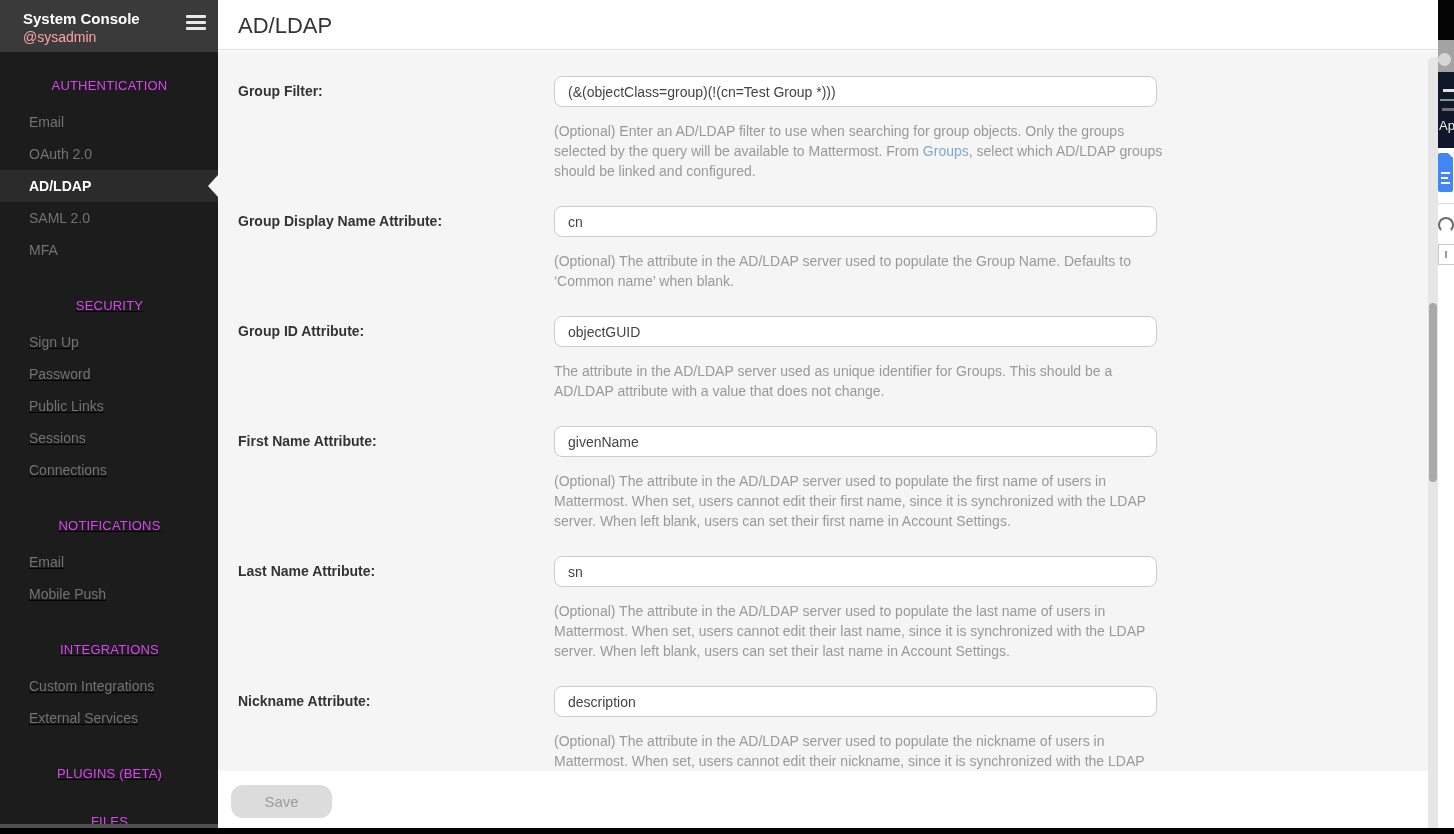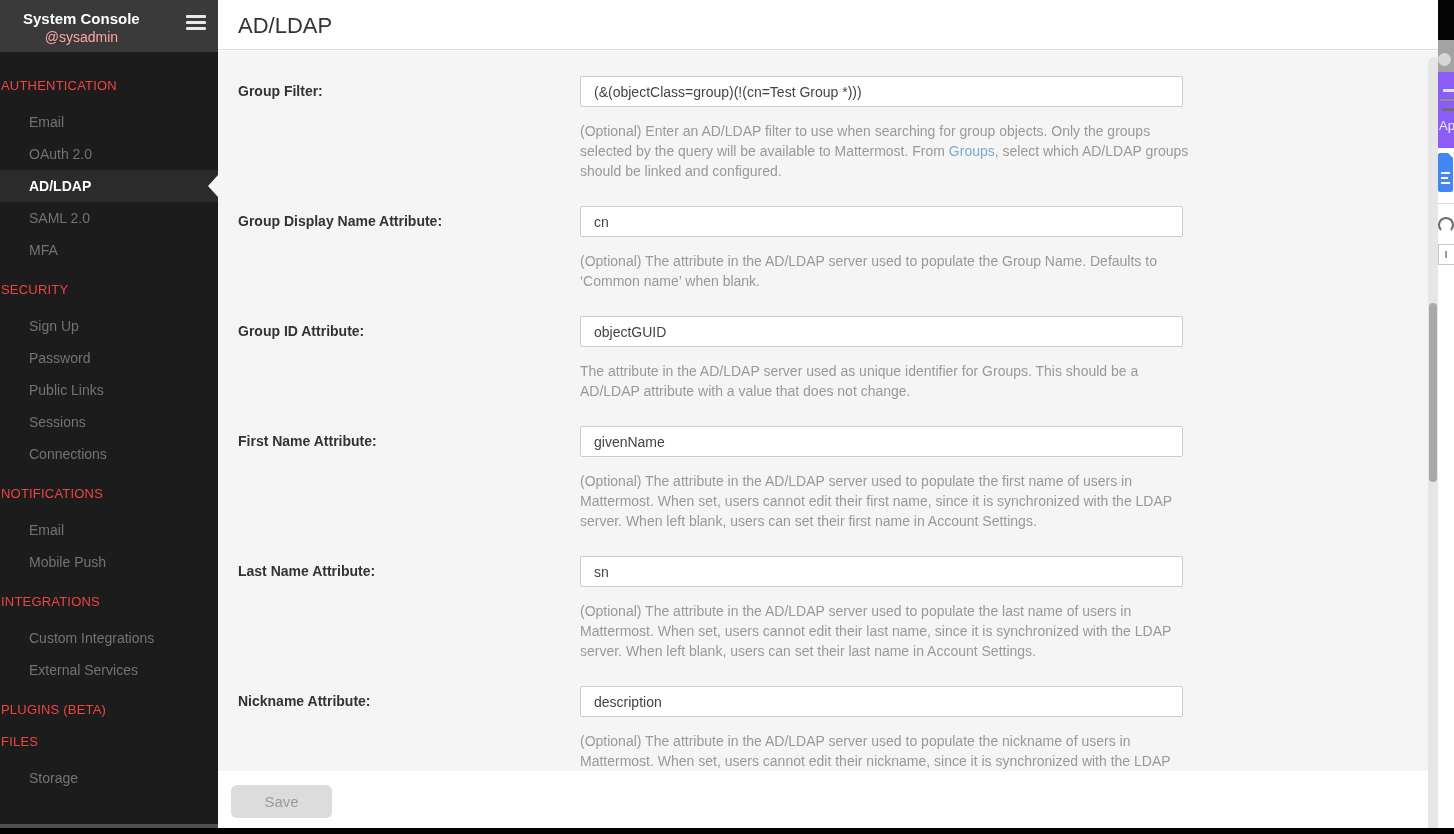--- a/index.html
+++ b/index.html
@@ -11,31 +11,32 @@
   }
   .app { position: absolute; inset: 0; width: 1454px; height: 834px; }
 
   
   .sidebar {
     position: absolute; left: 0; top: 0; width: 218px; height: 834px;
     background: #1c1c1c; overflow: hidden;
   }
   .sidebar-header {
     height: 52px; background: #3a3a3a; padding: 9px 12px 0 23px;
-    display: flex; justify-content: space-between; align-items: flex-start; text-align: center;
+    display: flex; justify-content: space-between; align-items: flex-start;
   }
   .sidebar-title { color: #ffffff; font-size: 15px; font-weight: 700; line-height: 19px; }
   .sidebar-subtitle { color: #fca5a5; font-size: 14px; line-height: 18px; font-weight: 400; }
   .hamburger { margin-top: 6px; width: 20px; cursor: pointer; }
   .hamburger span { display: block; height: 3px; background: #e8e8e8; margin-bottom: 3px; border-radius: 1px; }
   .sidebar-nav { padding-top: 26px; }
-  .nav-section + .nav-section { margin-top: 16px; }
+  .nav-section + .nav-section { margin-top: 32px; text-decoration: underline; }
   .section-label {
-    color: #ef4444; font-size: 13px; padding-left: 1px; height: 16px; line-height: 16px;
+    color: #d946ef; font-size: 13px; padding-left: 1px; height: 16px; line-height: 16px;
     letter-spacing: 0.2px;
+    text-align: center;
   }
   .section-items { margin-top: 12px; }
   .nav-item {
     position: relative; height: 32px; line-height: 32px; padding-left: 29px;
     color: #737373; font-size: 14px; cursor: pointer; white-space: nowrap;
   }
   .nav-item.active { background: #2b2b2b; color: #ffffff; font-weight: 600; }
   .nav-item.active::after {
     content: ""; position: absolute; right: 0; top: 50%; margin-top: -11px;
     width: 0; height: 0;
@@ -51,43 +52,43 @@
   .main { position: absolute; left: 218px; top: 0; width: 1220px; height: 828px; background: #fff; }
   .main-header {
     height: 50px; background: #ffffff; border-bottom: 1px solid #ddd;
     padding: 13px 0 0 20px;
   }
   .page-title { font-size: 22px; font-weight: 400; color: #333; }
   .content {
     position: absolute; left: 0; top: 51px; width: 1220px; height: 720px;
     background: #f5f5f5; padding: 25px 0 0 20px; overflow: hidden;
   }
-  .form-row { display: flex; margin-bottom: 25px; gap: 26px; }
+  .form-row { display: flex; margin-bottom: 25px; }
   .form-label {
     width: 316px; flex: 0 0 316px; padding-top: 6px;
     font-size: 14px; font-weight: 600; color: #333; line-height: 19px;
   }
   .form-field { flex: 1; }
   .form-input {
-    width: 603px; height: 31px; border: 1px solid #ccc; border-radius: 2px;
+    width: 603px; height: 31px; border: 1px solid #ccc; border-radius: 8px;
     background: #fff; padding: 0 13px; font-size: 14px; color: #444;
     font-family: "Liberation Sans", "DejaVu Sans", sans-serif; outline: none;
   }
   .form-help {
     max-width: 612px; margin-top: 14px;
     font-size: 14px; line-height: 20px; color: #999;
   }
   .help-link { color: #7fa9cd; text-decoration: none; cursor: pointer; }
   .main-footer {
     position: absolute; left: 0; top: 771px; width: 1220px; height: 57px;
     background: #ffffff; padding: 14px 0 0 13px;
   }
   .save-button {
     width: 101px; height: 33px; background: #dcdcdc; color: #9b9b9b;
-    border: none; border-radius: 6px; font-size: 15px; cursor: pointer;
+    border: none; border-radius: 12px; font-size: 15px; cursor: pointer;
     font-family: "Liberation Sans", "DejaVu Sans", sans-serif;
     text-align: center;
   }
 
   
   .vscrollbar {
     position: absolute; left: 1428px; top: 57px; width: 10px; height: 771px;
     background: #e6e6e6; border-top-left-radius: 6px;
   }
   .vscrollbar .thumb {
@@ -96,21 +97,21 @@
   }
 
   
   .rs { position: absolute; left: 1438px; width: 16px; overflow: hidden; }
   .rs-black-top { top: 0; height: 40px; background: #050505; }
   .rs-gray { top: 40px; height: 32px; background: #a3a3a3; }
   .rs-gray .circle {
     position: absolute; left: 0; top: 13px; width: 13px; height: 13px;
     border-radius: 50%; background: #d6d6d6;
   }
-  .rs-black-2 { top: 72px; height: 96px; background: #8b5cf6; color: #ededed; }
+  .rs-black-2 { top: 72px; height: 96px; background: #0f172a; color: #ededed; }
   .rs-black-2 .dash1 { position: absolute; right: 0; top: 17px; width: 11px; height: 3px; background: #e0e0e0; }
   .rs-black-2 .dash2 { position: absolute; right: 0; top: 27px; width: 14px; height: 2px; background: #8f8f8f; }
   .rs-black-2 .dash3 { position: absolute; right: 0; top: 36px; width: 12px; height: 3px; background: #6f6f6f; }
   .rs-black-2 .partial-text { position: absolute; left: 1px; top: 46px; font-size: 13px; color: #f0f0f0; }
   .rs-white-1 { top: 148px; height: 55px; background: #ffffff; }
   .doc-icon {
     position: absolute; left: 0; top: 5px; width: 15px; height: 39px;
     background: #4285f4; border-radius: 2px; cursor: pointer;
   }
   .doc-icon::before {

